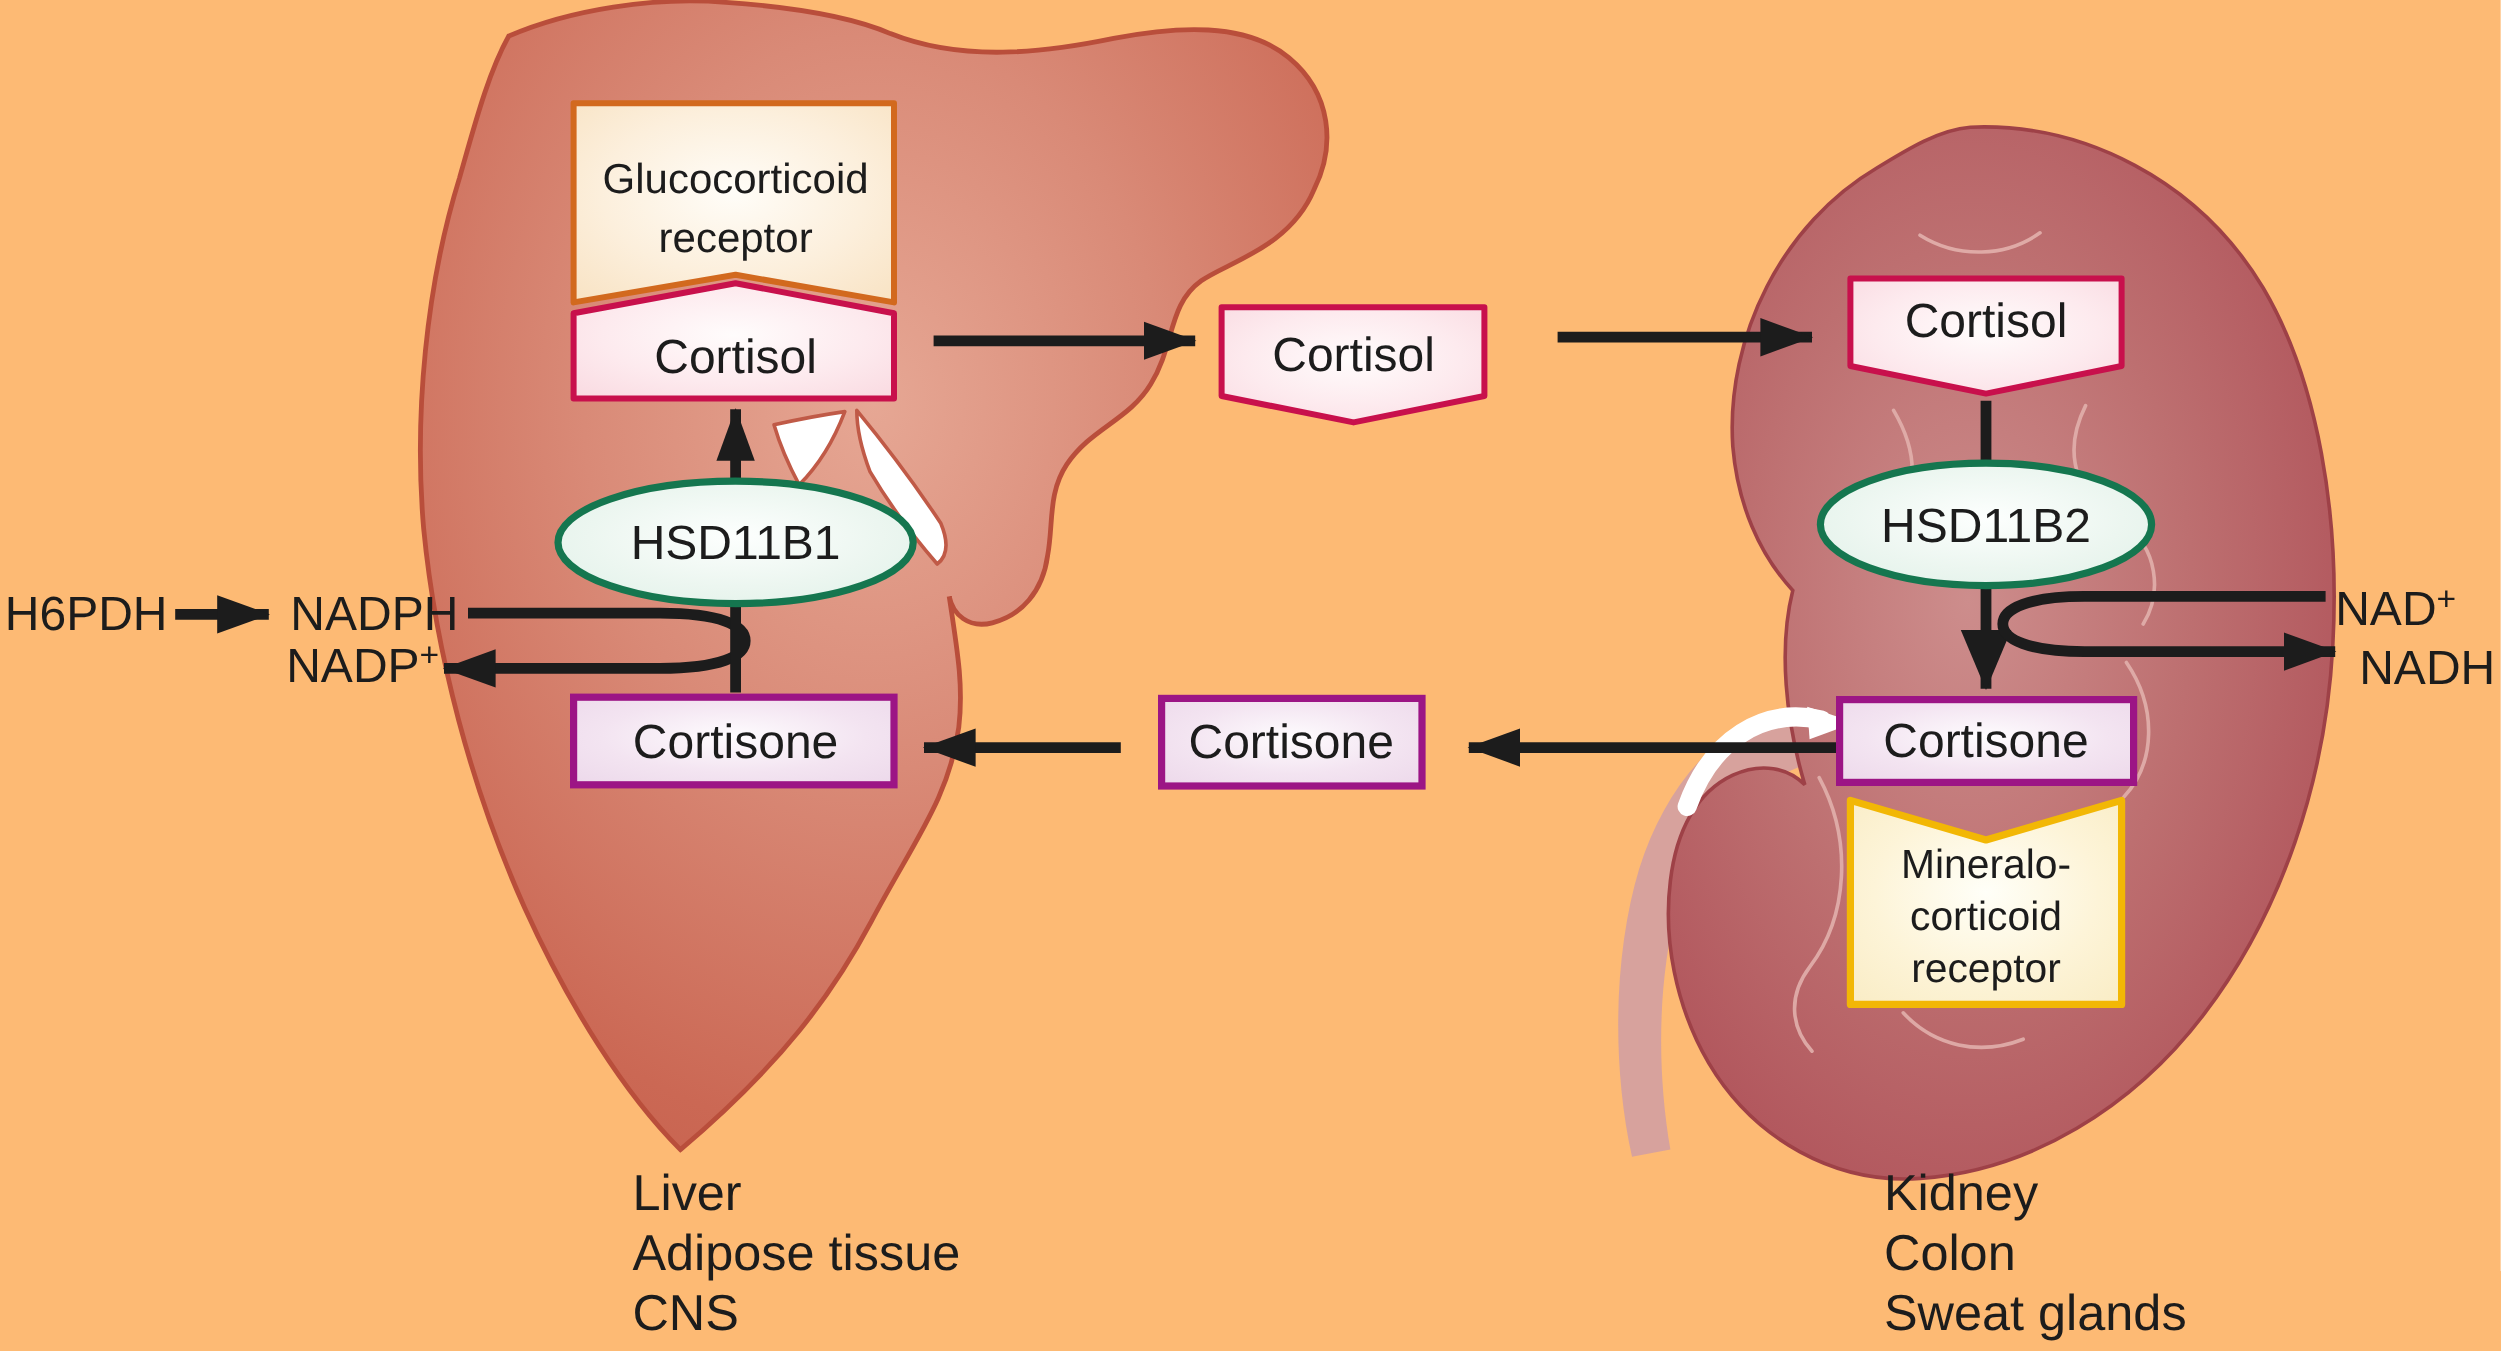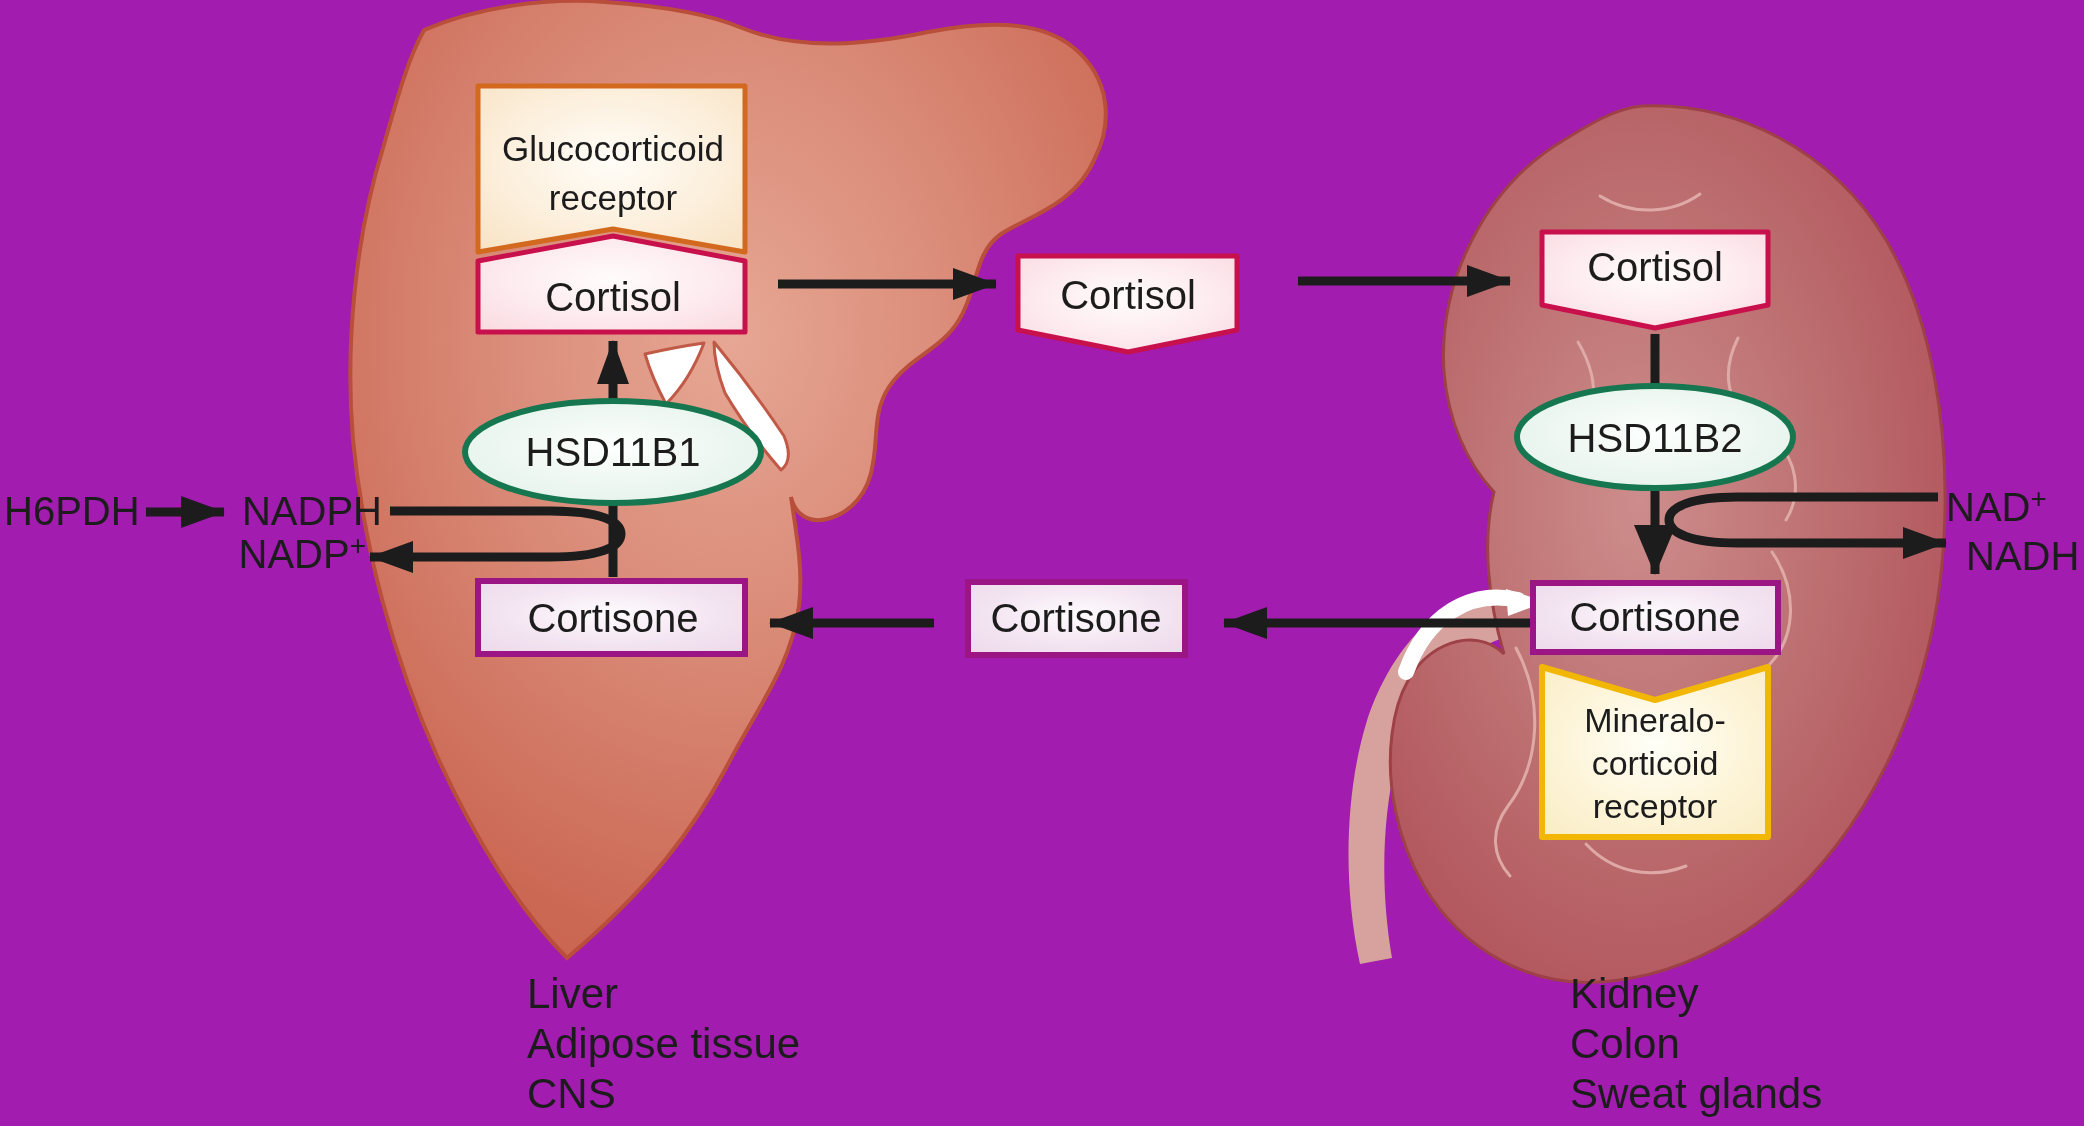--- a/index.html
+++ b/index.html
@@ -1,16 +1,16 @@
 <!DOCTYPE html>
 <html><head>
 <meta charset="utf-8">
 <style>
   html,body{margin:0;padding:0;background:#ffffff;}
-  .stage{position:relative;width:2084px;height:1126px;background:#a21caf;overflow:hidden;}
+  .stage{position:relative;width:2084px;height:1126px;background:#fdba74;overflow:hidden;}
   svg{display:block;}
   text{font-family:"Liberation Sans","DejaVu Sans",sans-serif;fill:#1c1c1c;}
   .lbl{font-size:40px;}
   .lbl-sm{font-size:35px;}
   .lbl-mr{font-size:34px;}
   .lbl-tissue{font-size:42px;}
   .sup{font-size:28px;}
 </style>
 </head>
 <body>

